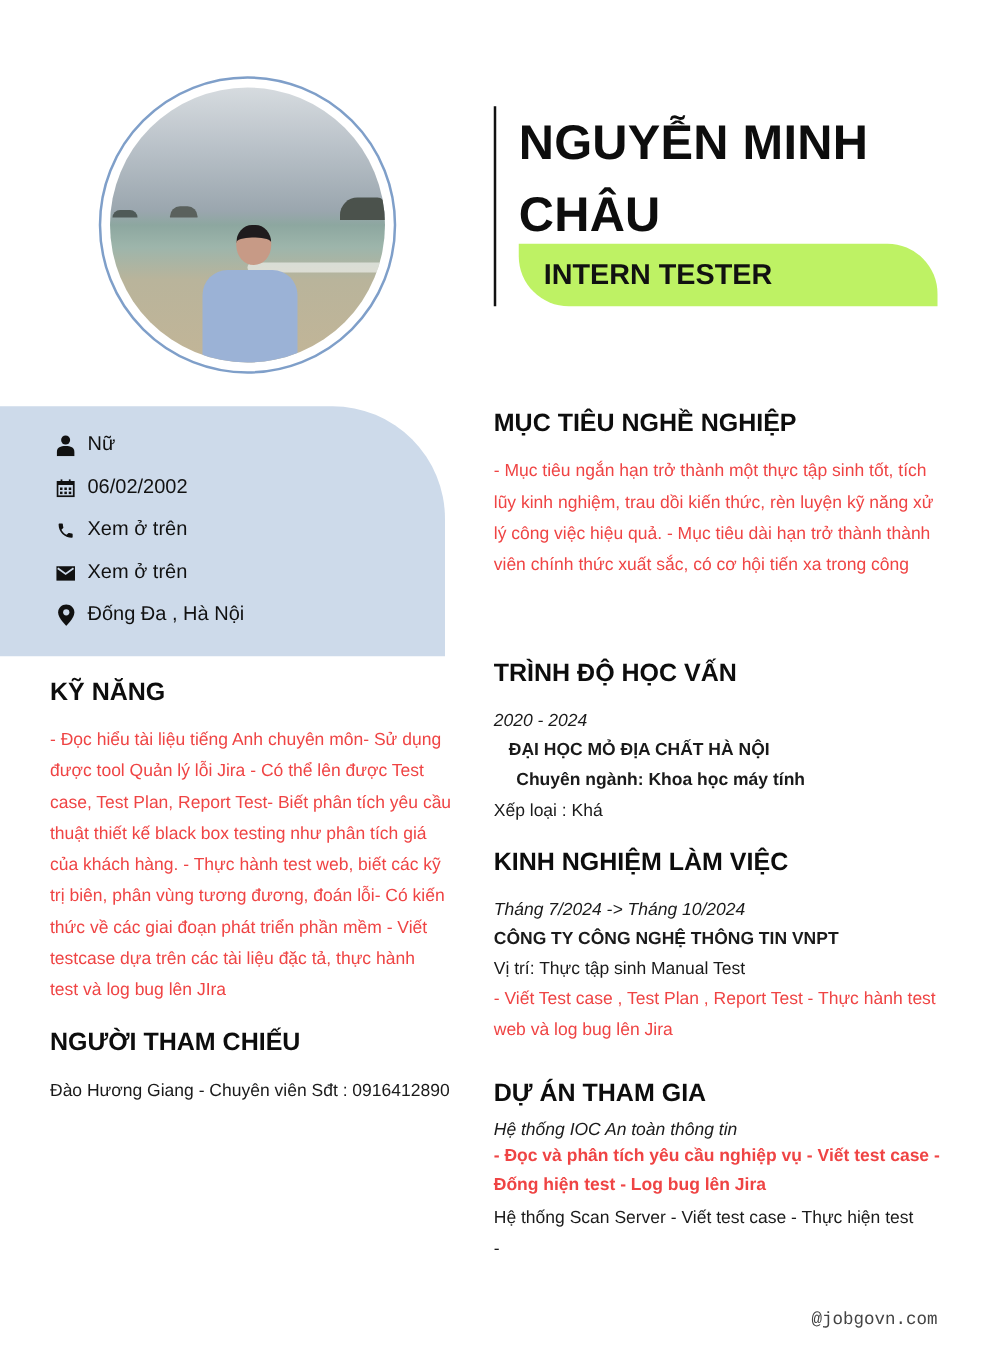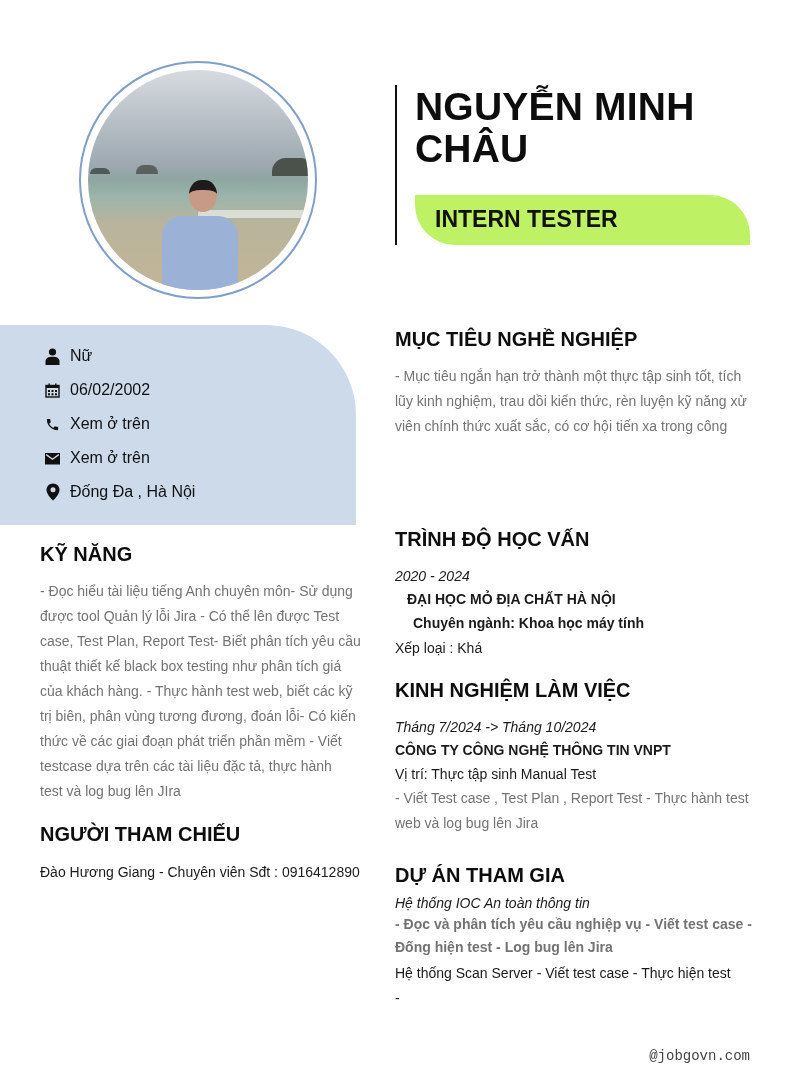--- a/index.html
+++ b/index.html
@@ -18,40 +18,40 @@
     .avatar-photo .island1 { position:absolute; left:2px; top:98px; width:20px; height:6px; background:#4f5a58; border-radius:6px 6px 0 0; }
     .avatar-photo .island2 { position:absolute; left:48px; top:95px; width:22px; height:9px; background:#5a615d; border-radius:8px 8px 0 0; }
     .avatar-photo .island3 { position:absolute; right:0px; top:88px; width:36px; height:18px; background:#4b524c; border-radius:14px 6px 0 0; }
     .avatar-photo .wave { position:absolute; left:110px; right:0; top:140px; height:8px; background:rgba(255,255,255,0.55); border-radius:4px; }
     .avatar-photo .person-head { position:absolute; left:101px; top:110px; width:28px; height:32px; background:#c79a86; border-radius:45% 45% 50% 50%; border-top:10px solid #1f1b1d; }
     .avatar-photo .person-body { position:absolute; left:74px; top:146px; width:76px; height:80px; background:#9bb2d6; border-radius:20px 20px 0 0; }
 
     .name-rule { position: absolute; left: 395px; top: 85px; width: 2px; height: 160px; background: #111111; }
     .name {
       position: absolute; left: 415px; top: 86px; width: 340px;
-      font-size: 39px; font-weight: 700; line-height: 42px; color: #0d0d0d; letter-spacing: 0.2px;
+      font-size: 39px; font-weight: 700; line-height: 58px; color: #0d0d0d; letter-spacing: 0.2px;
     }
     .title-badge {
       position: absolute; left: 415px; top: 195px; width: 335px; height: 50px;
       background: #bef264; border-radius: 0 40px 0 40px;
     }
     .title-badge span {
       position: absolute; left: 20px; top: 11px; font-size: 23px; font-weight: 700; color: #111111;
     }
 
     .contact-panel {
       position: absolute; left: 0; top: 325px; width: 356px; height: 200px;
       background: #cddaea; border-radius: 0 90px 0 0;
     }
     .contact-item { position: absolute; left: 44px; height: 24px; display: flex; align-items: center; }
     .contact-item .ico { width: 17px; height: 17px; display: inline-flex; align-items: center; justify-content: center; margin-right: 9px; }
     .contact-item .txt { font-size: 16px; color: #111111; }
 
     .section-title { position: absolute; font-size: 20px; font-weight: 700; color: #0d0d0d; }
-    .para { position: absolute; font-size: 14px; line-height: 25px; color: #737373; }
+    .para { position: absolute; font-size: 14px; line-height: 25px; color: #ef4444; }
     .line { position: absolute; font-size: 14px; color: #1a1a1a; }
     .italic { font-style: italic; }
     .bold { font-weight: 700; }
 
     .footer {
       position: absolute; right: 40px; top: 1048px;
       font-family: "Liberation Mono", "DejaVu Sans Mono", monospace; font-size: 14px; color: #444444;
     }
   </style>
 </head>
@@ -145,20 +145,21 @@
   <div>test và log bug lên JIra</div>
 </div>
 
 <div class="section-title" style="left:40px; top:823px;">NGƯỜI THAM CHIẾU</div>
 <div class="line" style="left:40px; top:864px;">Đào Hương Giang - Chuyên viên Sđt : 0916412890</div>
 
 <div class="section-title" style="left:395px; top:328px;">MỤC TIÊU NGHỀ NGHIỆP</div>
 <div class="para" style="left:395px; top:364px; width:360px;">
   <div>- Mục tiêu ngắn hạn trở thành một thực tập sinh tốt, tích</div>
   <div>lũy kinh nghiệm, trau dồi kiến thức, rèn luyện kỹ năng xử</div>
+  <div>lý công việc hiệu quả. - Mục tiêu dài hạn trở thành thành</div>
   <div>viên chính thức xuất sắc, có cơ hội tiến xa trong công</div>
 </div>
 
 <div class="section-title" style="left:395px; top:528px;">TRÌNH ĐỘ HỌC VẤN</div>
 <div class="line italic" style="left:395px; top:568px;">2020 - 2024</div>
 <div class="line bold" style="left:395px; top:591px;padding-left:12px;">ĐẠI HỌC MỎ ĐỊA CHẤT HÀ NỘI</div>
 <div class="line" style="left:413px; top:615px;font-weight:bold;">Chuyên ngành: Khoa học máy tính</div>
 <div class="line" style="left:395px; top:640px;">Xếp loại : Khá</div>
 
 <div class="section-title" style="left:395px; top:679px;">KINH NGHIỆM LÀM VIỆC</div>

